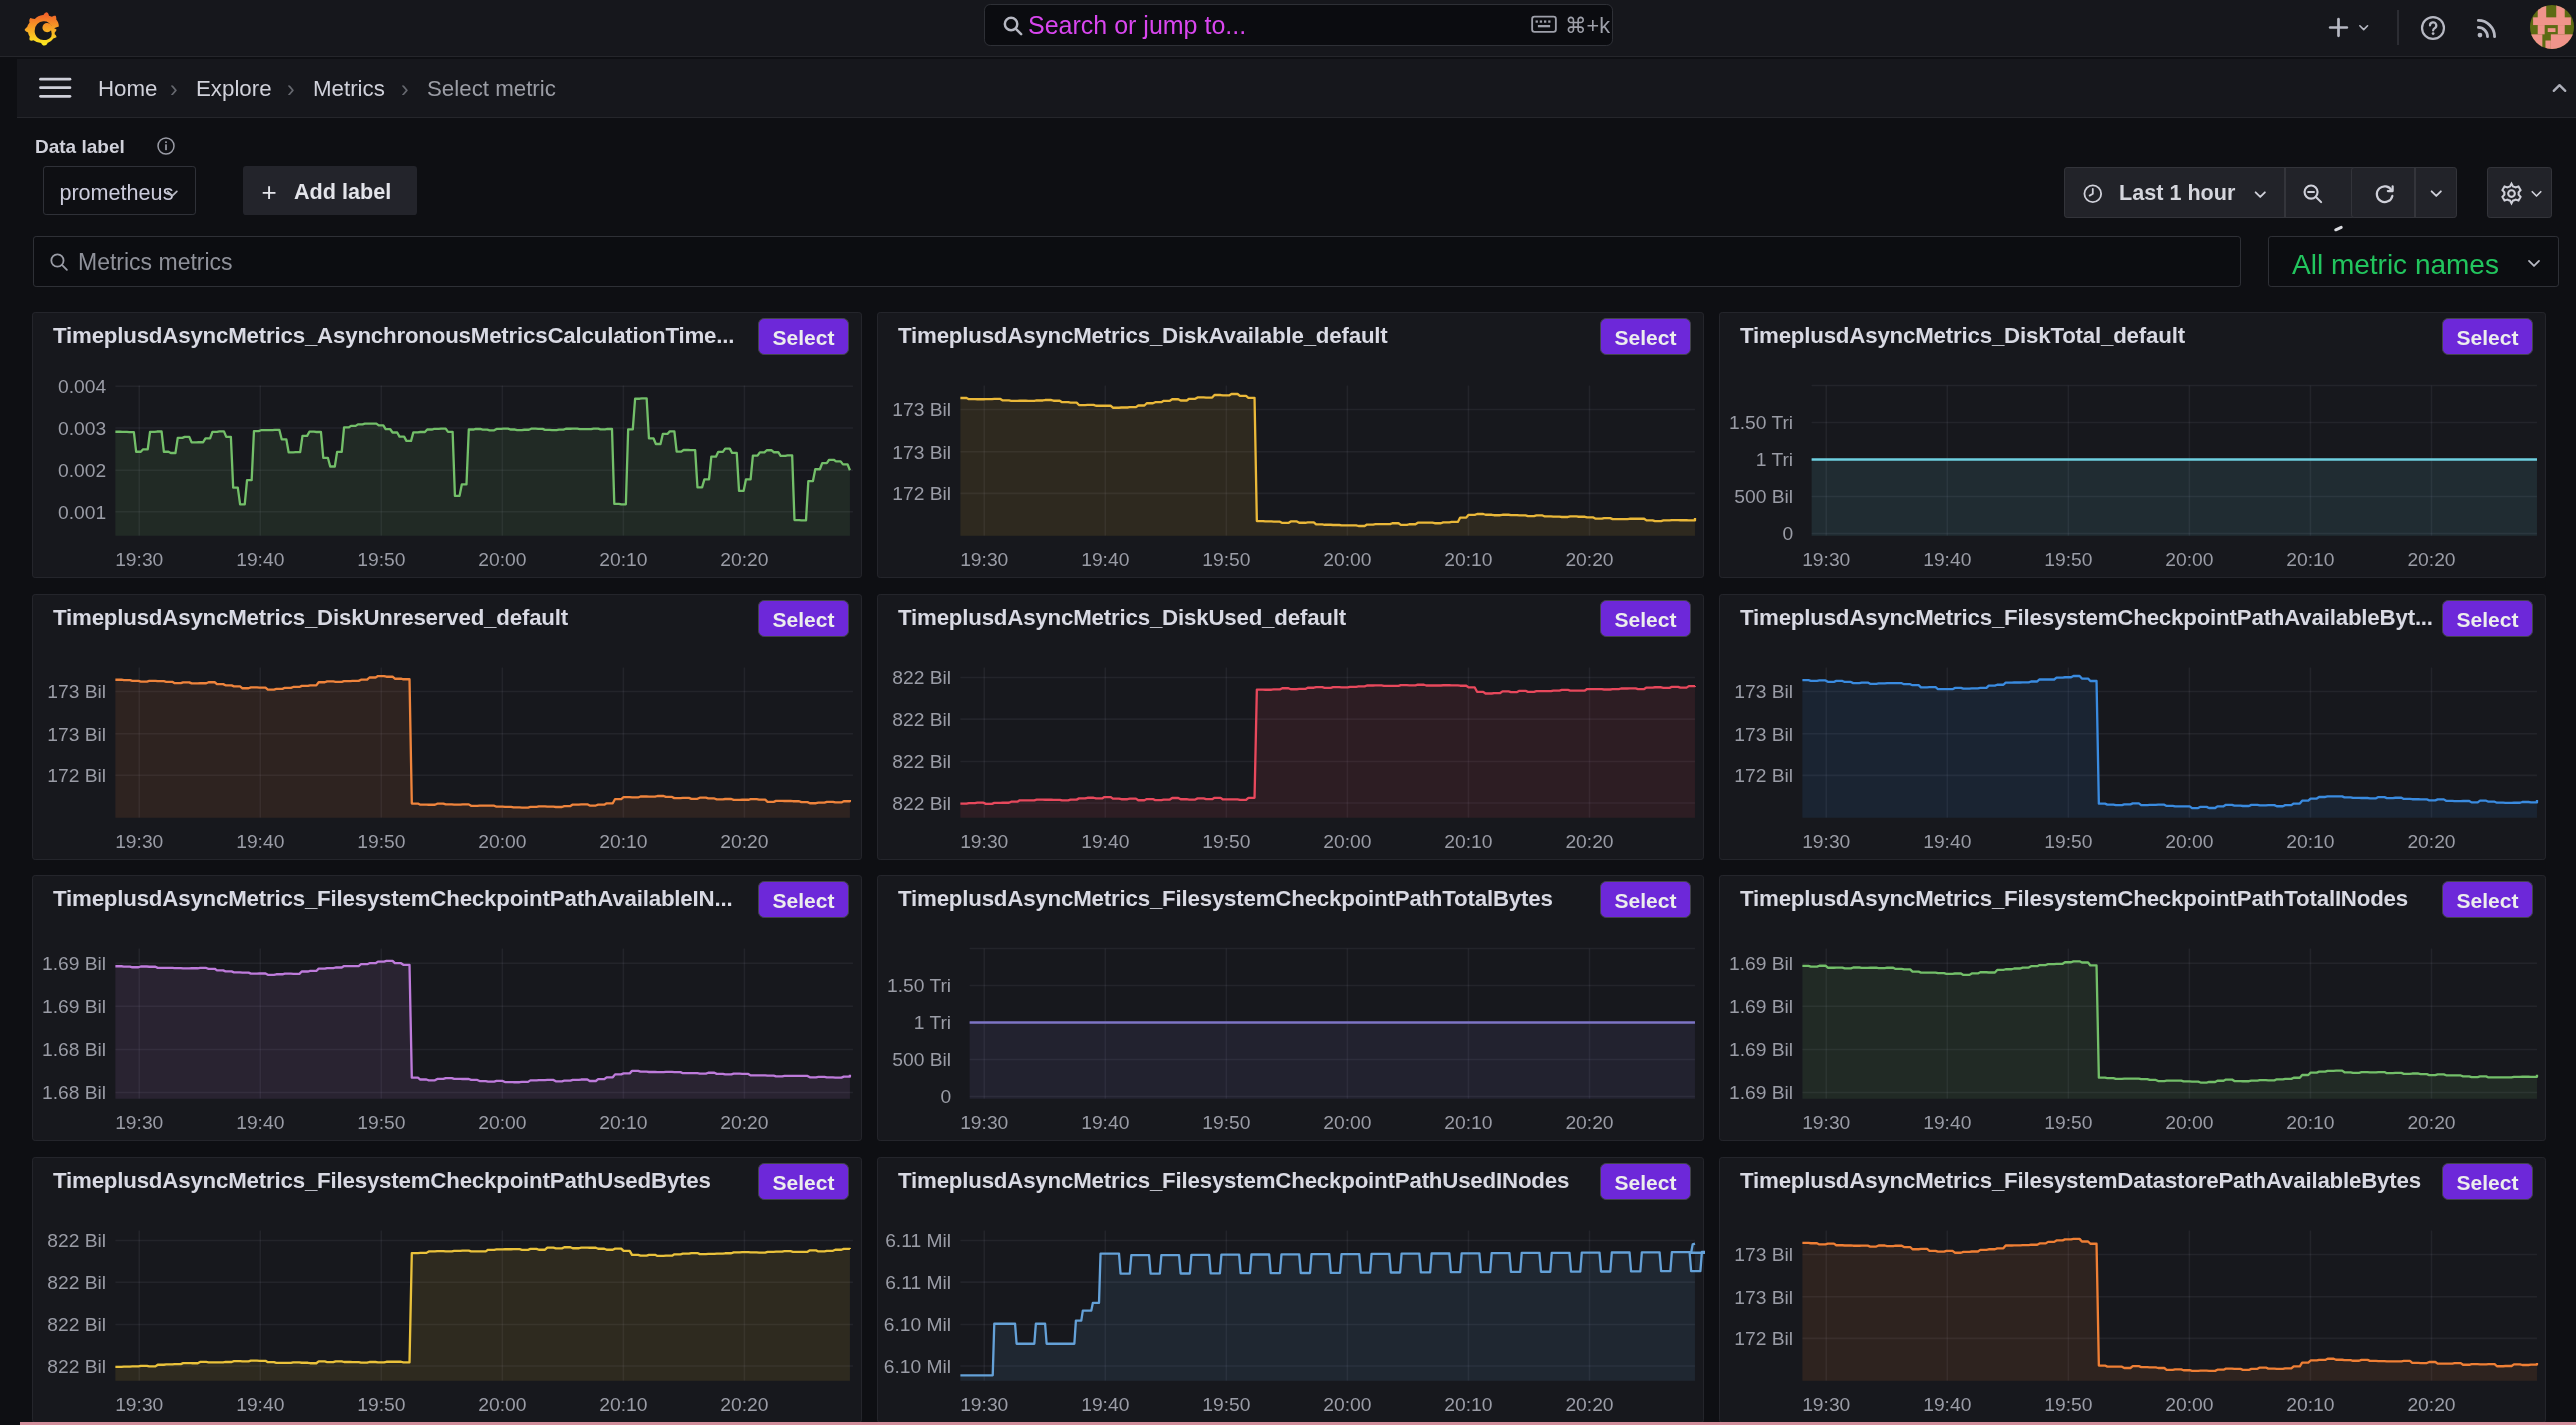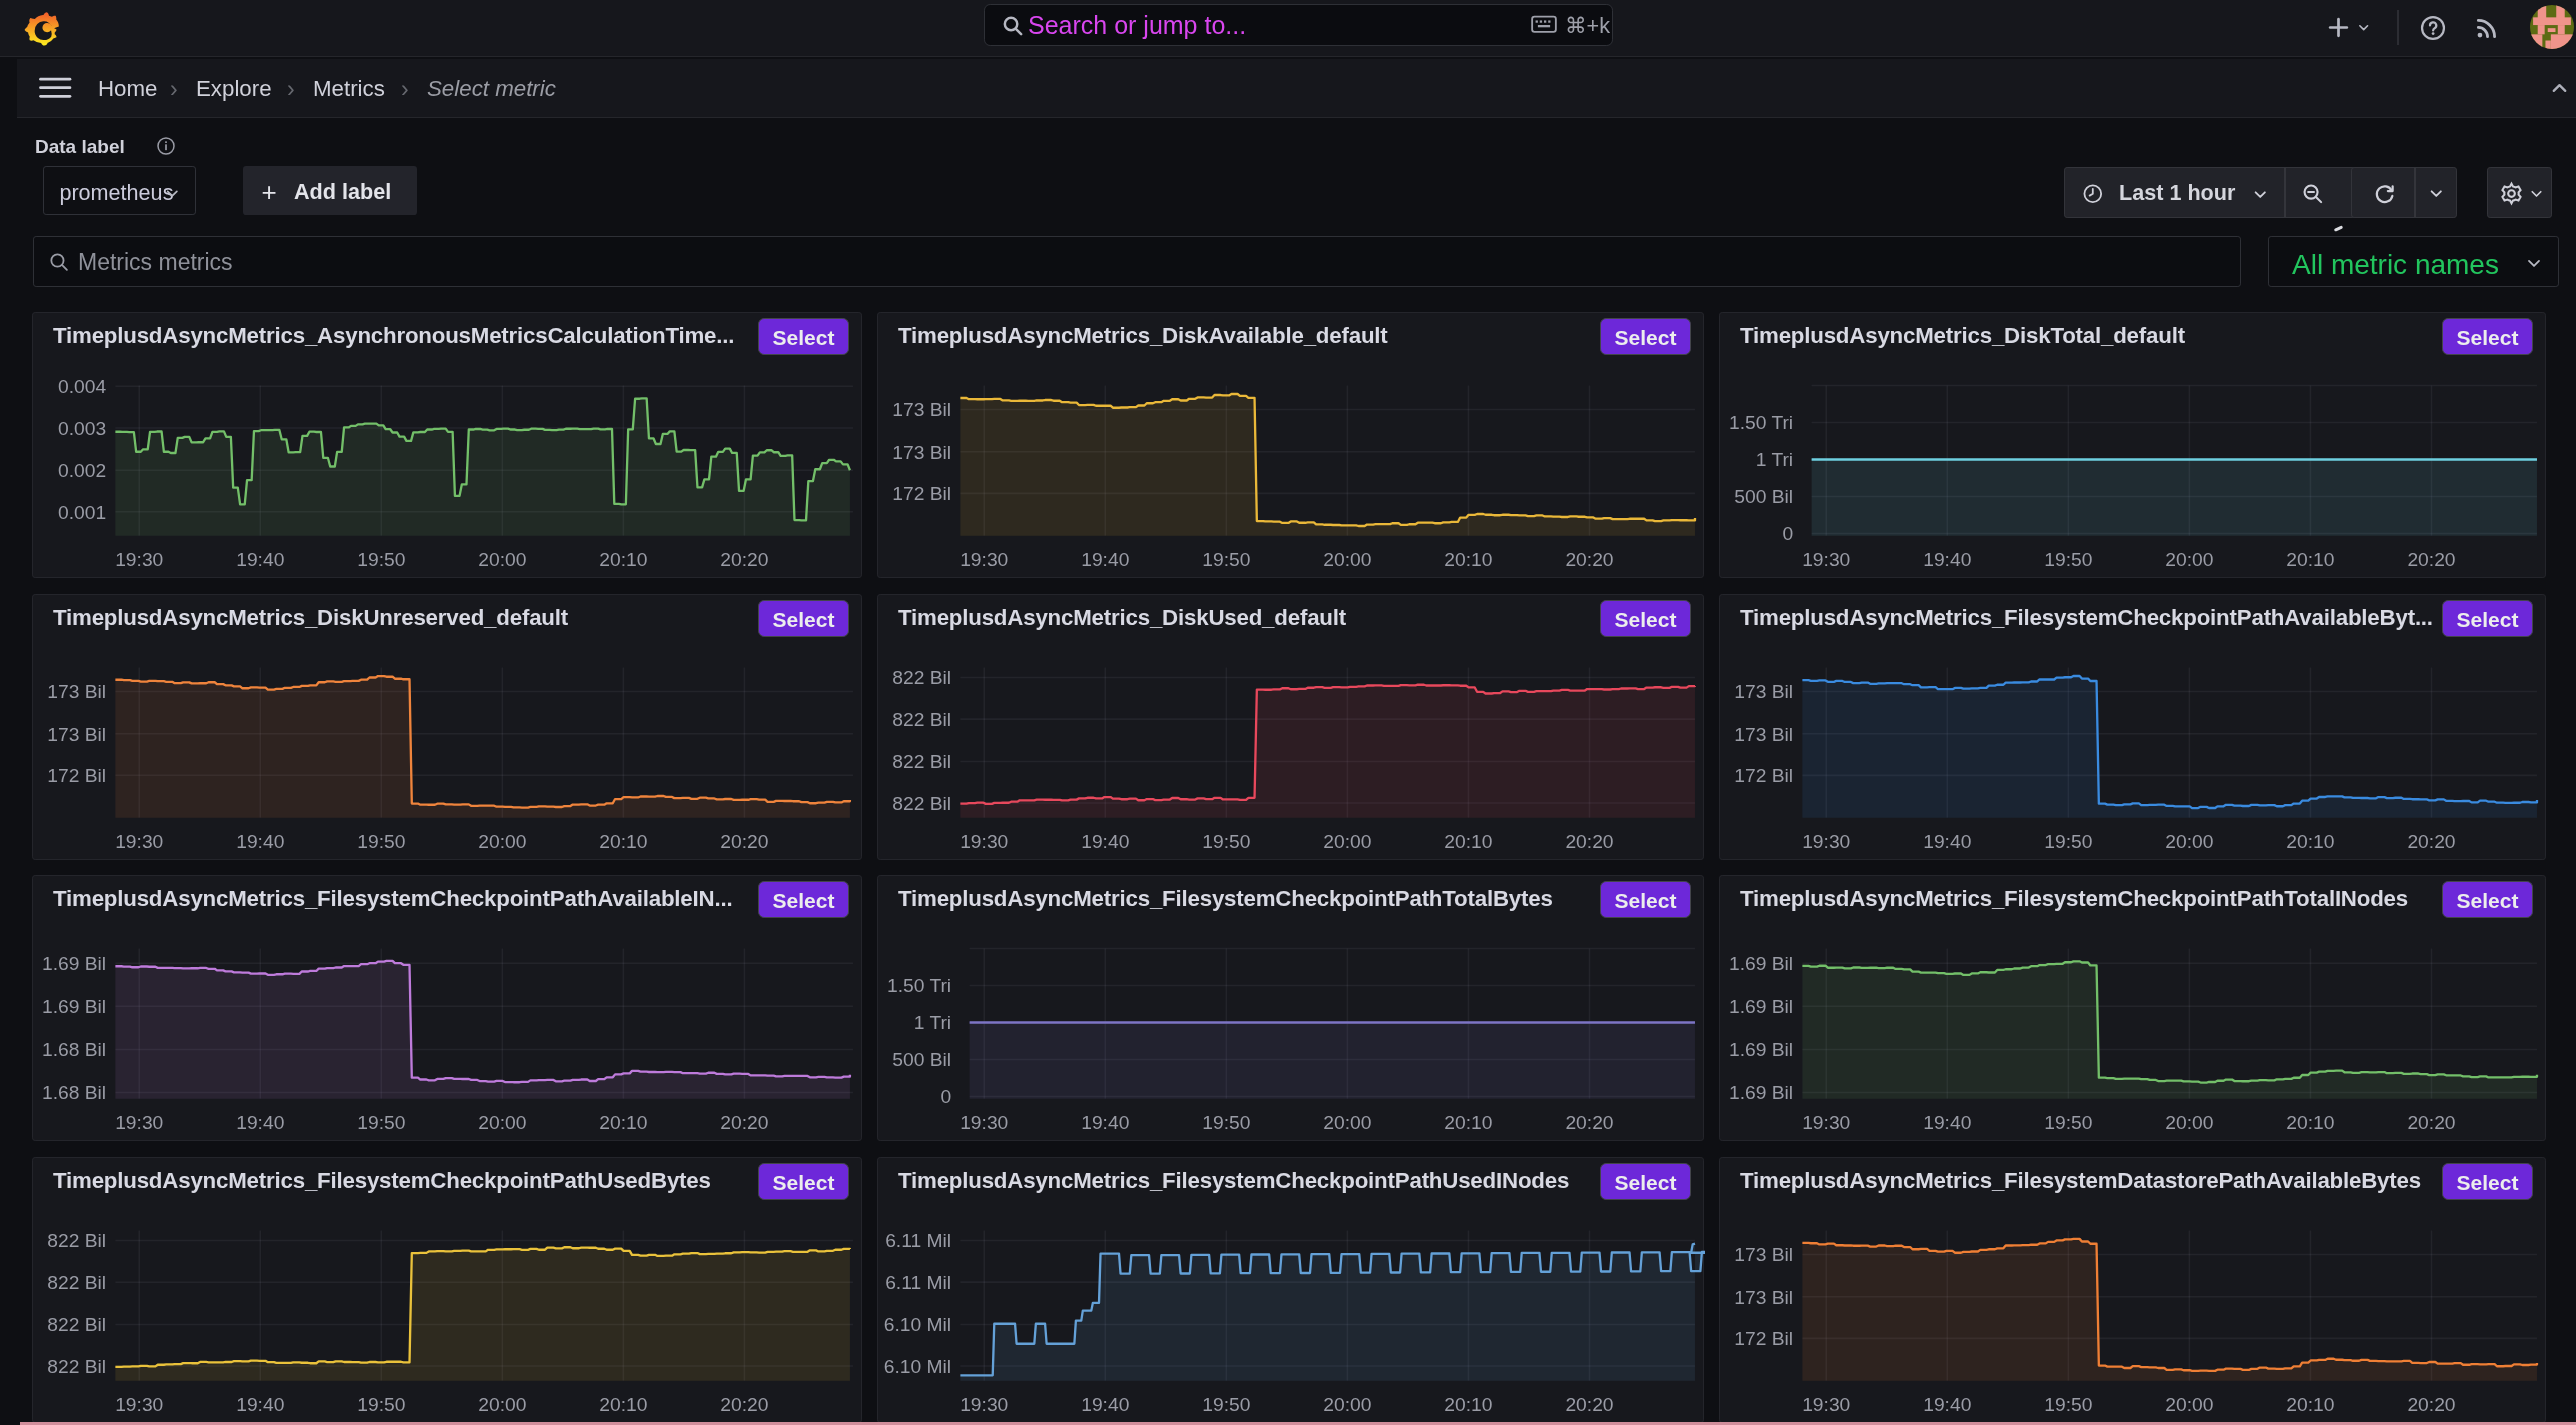--- a/index.html
+++ b/index.html
@@ -7,21 +7,21 @@
 .topbar { position:absolute; left:0; top:0; width:100%; height:57px; background:#16171c;
   border-bottom:1.5px solid #25262b; }
 .crumbbar { position:absolute; left:17px; top:59px; width:100%; height:59px; background:#16171c;
   border-bottom:1.5px solid #25262b; }
 .sbox { position:absolute; left:984px; top:3.9px; width:629px; height:42px; background:#0b0c10;
   border:1.5px solid #2e3036; border-radius:6.2px; }
 .sboxtxt { position:absolute; left:1006px; top:10.8px; font-size:25px; color:#d946ef;margin-left:22px; }
 .cmdk { position:absolute; left:1565px; top:13px; font-size:21.6px; color:#9ea0aa; }
 .vdiv { position:absolute; left:2397px; top:10px; width:1.5px; height:35px; background:#2c2d33; }
 .crumb { position:absolute; top:17px; font-size:22.3px; color:#d0d1da; }
-.crumbdim { color:#9b9da5;font-style:italic; }
+.crumbdim { color:#9b9da5; }
 .crumbsep { color:#66686f; font-size:23px; }
 .dslabel { position:absolute; left:35px; top:136px; font-size:19px; font-weight:bold; color:#d0d1da; }
 .ctl { position:absolute; height:49px; border-radius:3.1px; }
 .promsel { left:43px; top:166px; width:153px; border:1.5px solid #2f3138; }
 .promsel span { position:absolute; left:15.4px; top:13px; font-size:21.6px; color:#ccccdc; }
 .addlbl { left:243px; top:166px; width:174px; background:#23242b; }
 .addlbl span { position:absolute; left:51px; top:13px; font-size:21.6px; color:#e3e4ea; font-weight:bold; }
 .addlbl i { position:absolute; left:18.5px; top:10.8px; font-style:normal; font-size:26px; font-weight:normal; color:#e3e4ea; }
 .tbtn { position:absolute; top:167px; height:51px; background:#222329; border:1.5px solid #33343a; border-radius:3.1px; }
 .tbtn .lab { position:absolute; font-size:21.6px; color:#d5d6dd; font-weight:bold; }

